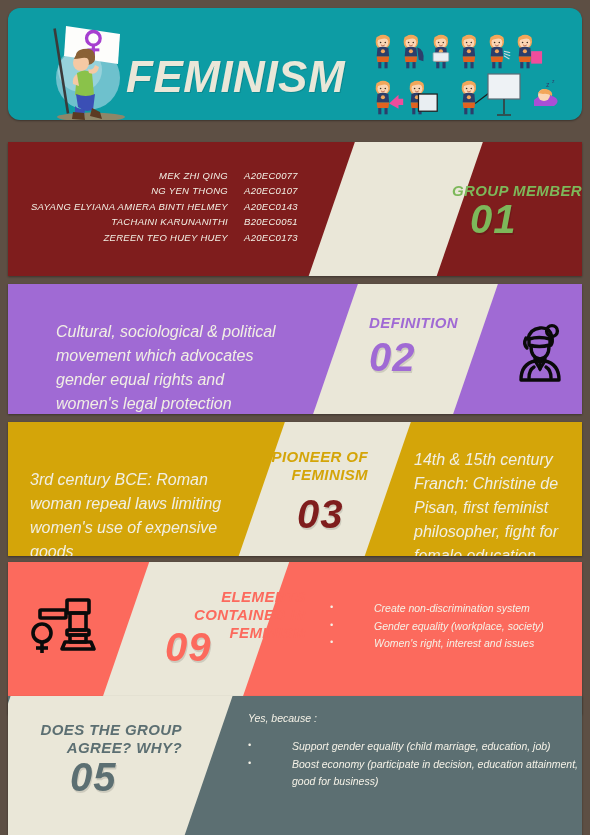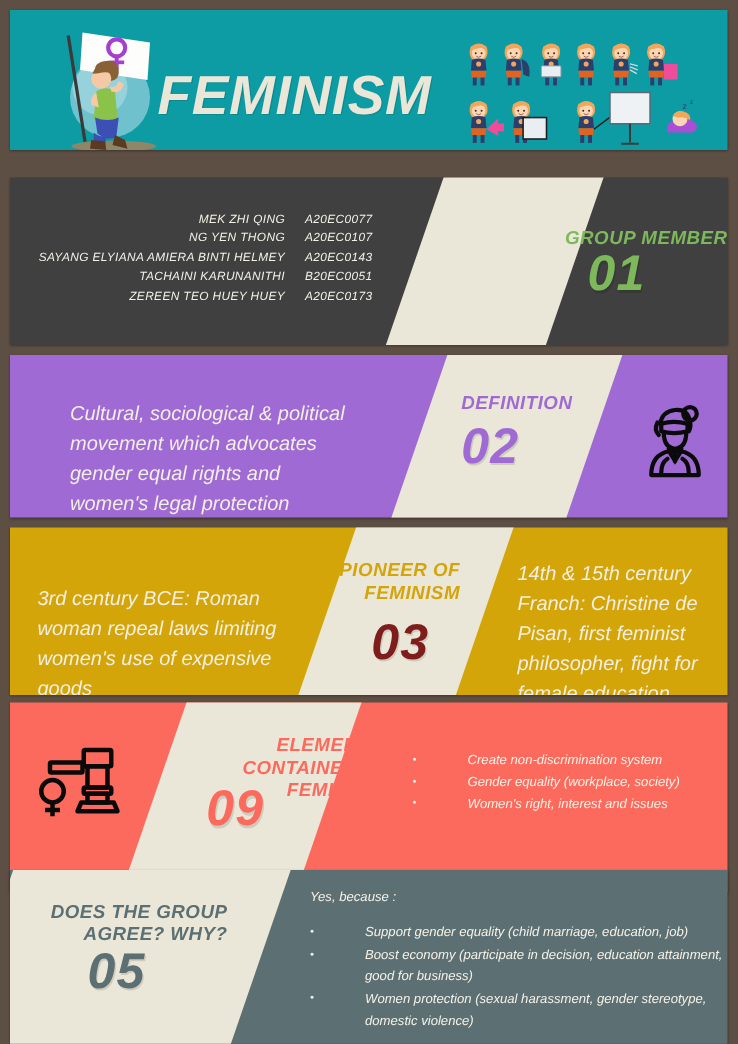--- a/index.html
+++ b/index.html
@@ -11,21 +11,21 @@
   }
   .poster { position:relative; width:590px; height:835px; background:#5d4f44; }
 
   .band {
     position:absolute; left:8px; width:574px;
     overflow:hidden;
     box-shadow:0 1px 2px rgba(0,0,0,.35);
   }
 
   
-  #band-header { top:8px; height:112px; background:#0d9ca4; }
+  #band-header { top:8px; height:112px; background:#0d9ca4;border-radius:12px; }
   .hdr-title {
     position:absolute; left:118px; top:44px;
     font-size:44px; font-weight:bold; font-style:italic;
     letter-spacing:.5px; color:#eae7d8;
     text-shadow:1px 1px 0 rgba(0,0,0,.12);
   }
 
   
   .flag-art { position:absolute; left:28px; top:8px; width:110px; height:112px; }
 
@@ -44,21 +44,21 @@
   .hdg {
     font-size:15px; font-weight:bold; font-style:italic;
     letter-spacing:.4px; line-height:1.2;
   }
   .body-txt {
     font-size:16px; font-style:italic; line-height:1.5;
     color:#f1efe4;
   }
 
   
-  #band-01 { top:142px; height:134px; background:#404040; }
+  #band-01 { top:142px; height:134px; background:#7f1d1d; }
   #band-01 .para { left:318px; width:128px; background:#eae7d8; transform:skewX(-19deg); }
   .members { position:absolute; left:20px; top:26px; width:290px; }
   .m-row { display:flex; justify-content:flex-end; gap:16px; font-size:9.5px;
            font-style:italic; color:#f3f1e6; letter-spacing:.3px; line-height:1.62; }
   .m-name { text-align:right; white-space:nowrap; }
   .m-id { width:74px; text-align:left; white-space:nowrap; }
   #band-01 .hdg { position:absolute; left:444px; top:40px; color:#7db85a; white-space:nowrap; }
   #band-01 .num { position:absolute; left:462px; top:58px; color:#7db85a; }
 
   
@@ -289,17 +289,16 @@
   </div>
 
   <div class="band" id="band-05">
     <div class="para"></div>
     <div class="hdg">DOES THE GROUP AGREE? WHY?</div>
     <div class="num">05</div>
     <div class="yes-lead">Yes, because :</div>
     <ul class="bullets">
       <li>Support gender equality (child marriage, education, job)</li>
       <li>Boost economy (participate in decision, education attainment, good for business)</li>
-      <li>Women protection (sexual harassment, gender stereotype, domestic violence)</li>
     </ul>
   </div>
 
 </div>
 
 </body></html>

